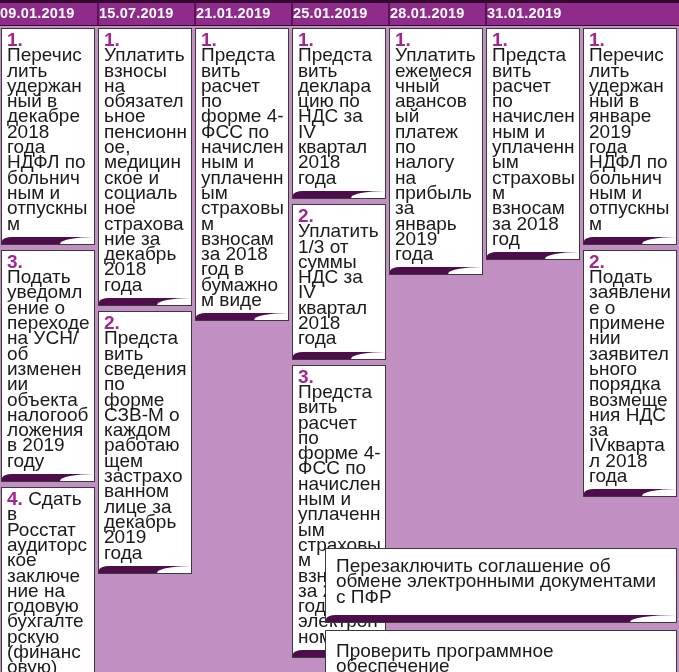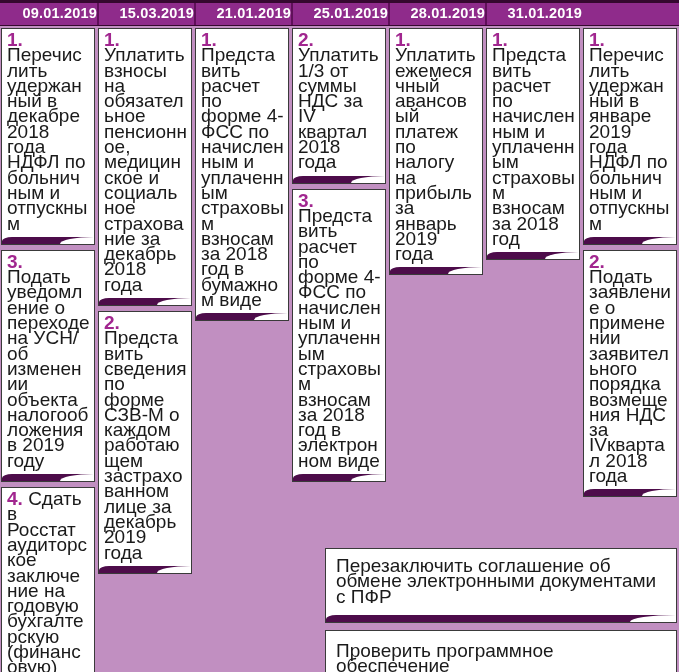--- a/index.html
+++ b/index.html
@@ -24,21 +24,21 @@
   }
   .header {
     display: grid; grid-template-columns: repeat(7, 1fr);
     background: var(--header_bg);
     border-top: 3px solid var(--header_dark);
     border-bottom: 1px solid var(--header_dark);
     height: 26px;
   }
   .hcell {
     color: var(--header_text); font-size: 14.5px; font-weight: bold;
-    text-align: right; line-height: 21px; letter-spacing: 0.2px;
+    text-align: left; line-height: 21px; letter-spacing: 0.2px;
   }
   .hcell + .hcell { border-left: 2px solid var(--header_sep); }
   .board {
     position: relative;
     display: grid; grid-template-columns: repeat(7, 1fr);
     align-items: start;
     height: 646px;
   }
   .col { display: flex; flex-direction: column; gap: 5px; padding: 2px 2px 0 1px; min-width: 0; }
   .note {
@@ -66,21 +66,21 @@
   }
   .note.wide-a { padding: 9px 10px 18px 10px; }
   .note.wide-b { padding: 12px 26px 18px 10px; }
   .note.wide-a::after, .note.wide-b::after { width: 46px; }
 </style>
 </head>
 <body>
 
 <div class="header">
   <div class="hcell">09.01.2019</div>
-  <div class="hcell">15.03.2019</div>
+  <div class="hcell">15.07.2019</div>
   <div class="hcell">21.01.2019</div>
   <div class="hcell">25.01.2019</div>
   <div class="hcell">28.01.2019</div>
   <div class="hcell">31.01.2019</div>
 </div>
 
 <div class="board">
 
   <div class="col">
     <div class="note"><span class="num">1.</span> <span>Перечислить удержанный в декабре 2018 года НДФЛ по больничным и отпускным</span></div>
@@ -91,20 +91,21 @@
   <div class="col">
     <div class="note"><span class="num">1.</span> <span>Уплатить взносы на обязательное пенсионное, медицинское и социальное страхование за декабрь 2018 года</span></div>
     <div class="note"><span class="num">2.</span> <span>Представить сведения по форме СЗВ-М о каждом работающем застрахованном лице за декабрь 2019 года</span></div>
   </div>
 
   <div class="col">
     <div class="note"><span class="num">1.</span> <span>Представить расчет по форме 4-ФСС по начисленным и уплаченным страховым взносам за 2018 год в бумажном виде</span></div>
   </div>
 
   <div class="col">
+    <div class="note"><span class="num">1.</span> <span>Представить декларацию по НДС за IV квартал 2018 года</span></div>
     <div class="note"><span class="num">2.</span> <span>Уплатить 1/3 от суммы НДС за IV квартал 2018 года</span></div>
     <div class="note"><span class="num">3.</span> <span>Представить расчет по форме 4-ФСС по начисленным и уплаченным страховым взносам за 2018 год в электронном виде</span></div>
   </div>
 
   <div class="col">
     <div class="note"><span class="num">1.</span> <span>Уплатить ежемесячный авансовый платеж по налогу на прибыль за январь 2019 года</span></div>
   </div>
 
   <div class="col">
     <div class="note"><span class="num">1.</span> <span>Представить расчет по начисленным и уплаченным страховым взносам за 2018 год</span></div>

